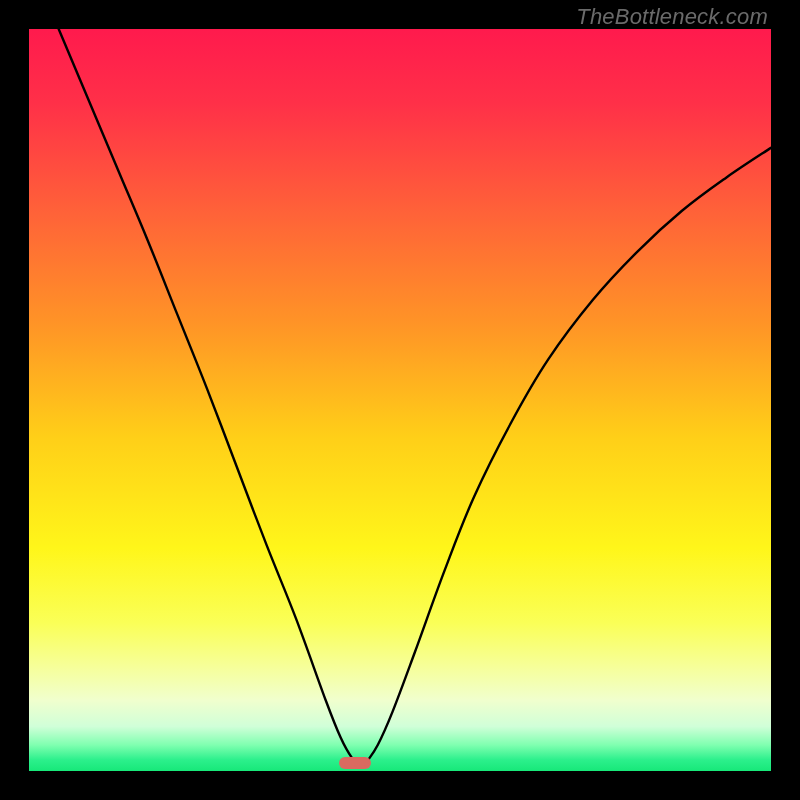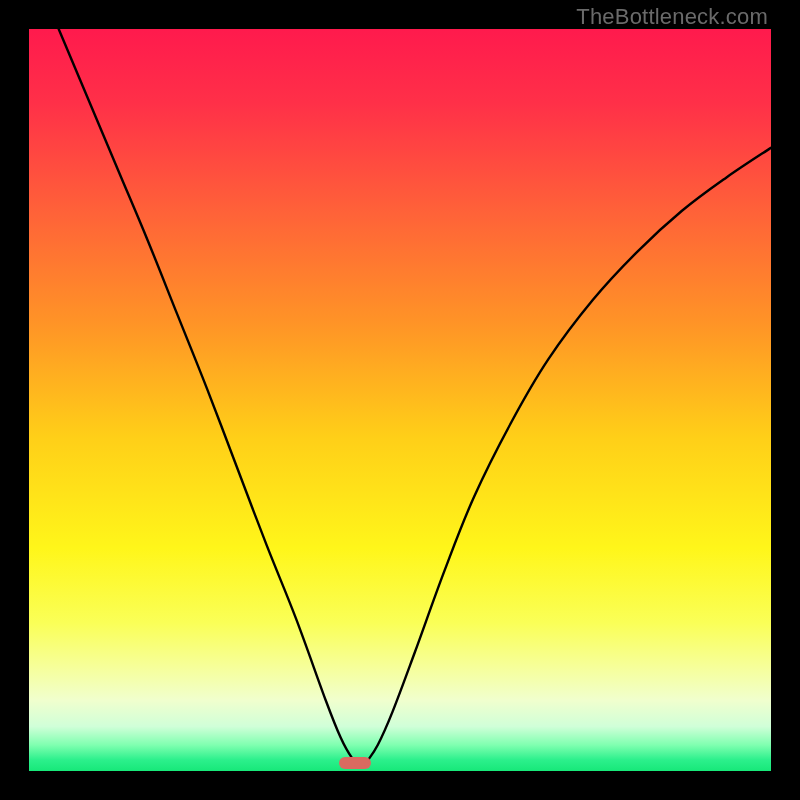--- a/index.html
+++ b/index.html
@@ -26,20 +26,21 @@
   }
   .watermark {
     position: absolute;
     top: 4px;
     right: 32px;
     color: #6a6a6a;
     font-size: 22px;
     font-weight: 500;
     letter-spacing: 0.2px;
     user-select: none;
+    font-style: italic;
   }
   svg.curves {
     position: absolute;
     left: 0; top: 0;
     width: 100%; height: 100%;
   }
   .marker {
     position: absolute;
     border-radius: 6px;
   }

